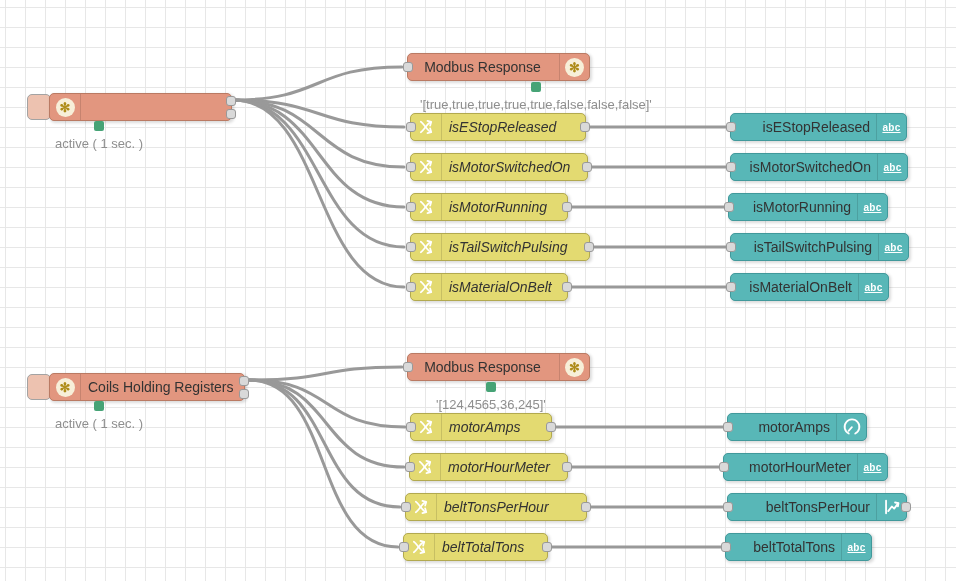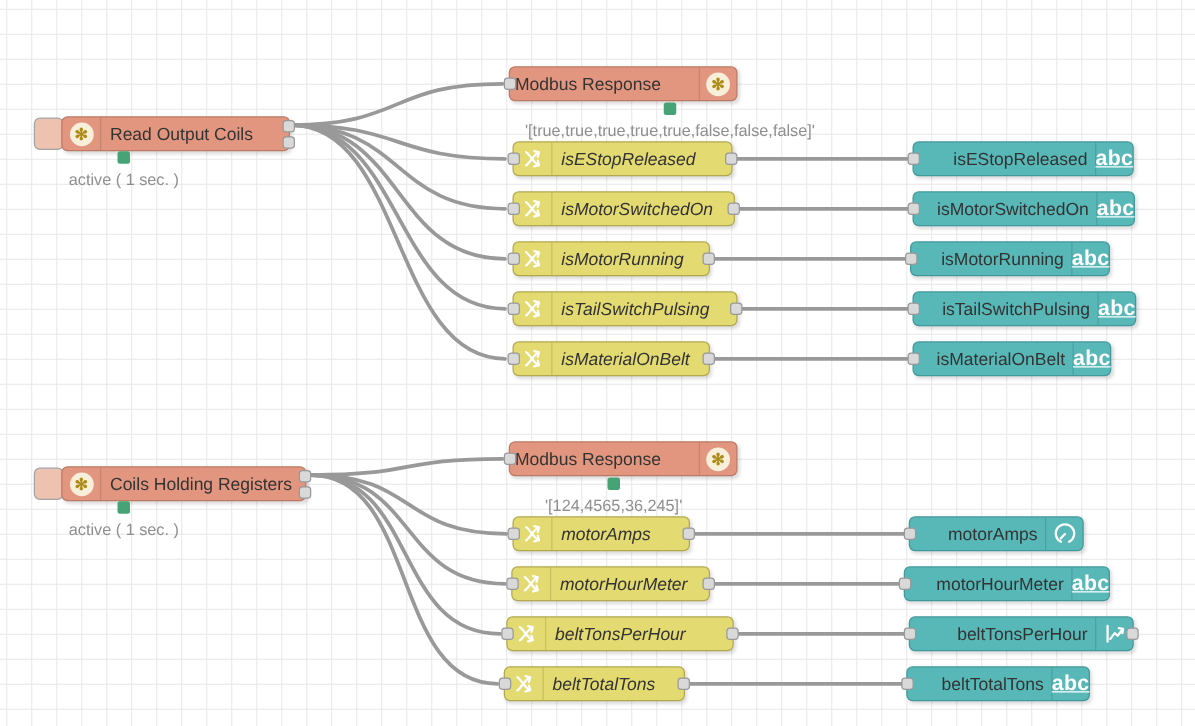--- a/index.html
+++ b/index.html
@@ -20,21 +20,21 @@
     border:1px solid #888;border-radius:5px;
     font-size:14px;color:var(--label,#333);
     box-shadow:1.5px 1.5px 3px rgba(0,0,0,.14);
   }
   .salmon{background:var(--node-salmon,#E2967F);border-color:var(--node-salmon-border,#BA7A63);}
   .yellow{background:var(--node-yellow,#E3DA71);border-color:var(--node-yellow-border,#B2A94F);}
   .teal{background:var(--node-teal,#58B7B7);border-color:var(--node-teal-border,#41999B);}
   .label{position:absolute;top:0;line-height:26px;white-space:nowrap;}
   .label.lpad{left:38px;right:4px;text-align:left;}
   .label.rpad{left:4px;right:36px;text-align:right;}
-  .label.cent{left:4px;right:36px;text-align:left;}
+  .label.cent{left:4px;right:36px;text-align:center;}
   .italic{font-style:italic;}
   .icon-area{position:absolute;top:0;bottom:0;width:30px;display:flex;align-items:center;justify-content:center;}
   .icon-area.left{left:0;border-right:1px solid rgba(0,0,0,.12);}
   .icon-area.right{right:0;border-left:1px solid rgba(0,0,0,.12);width:29px;}
   .port{
     position:absolute;width:10px;height:10px;box-sizing:border-box;z-index:3;
     background:var(--port-fill,#D9D9D9);border:1px solid var(--port-border,#999);border-radius:3px;
   }
   .port.in{left:-5px;top:8px;}
   .port.out{right:-5px;top:8px;}
@@ -45,21 +45,21 @@
     background:var(--button-fill,#EDC2B0);border:1px solid #a3a3a3;border-radius:5px;
   }
   .flower{
     display:block;width:19px;height:19px;border-radius:50%;
     background:var(--icon-circle-bg,#F7EFD9);color:var(--icon-asterisk,#AD8B17);
     font-size:13px;line-height:19px;text-align:center;font-weight:bold;
   }
   .status{position:absolute;display:flex;align-items:center;gap:5px;z-index:2;
     font-size:13px;line-height:15px;color:var(--status-text,#8F8F8F);white-space:nowrap;flex-direction:column;}
   .status-dot{width:10px;height:10px;border-radius:2px;background:var(--status-green,#46A376);flex:0 0 auto;}
-  .abc{font-weight:bold;font-size:17px;letter-spacing:.3px;text-decoration:underline;color:#fff;}
+  .abc{font-weight:bold;font-size:10px;letter-spacing:.3px;text-decoration:underline;color:#fff;}
   .nicon{display:block;}
   .nicon path{stroke:#fff;stroke-width:2;fill:none;stroke-linecap:round;stroke-linejoin:round;}
 </style>
 </head>
 <body>
 
 <div class="canvas">
 
   <svg class="wires" width="956" height="581">
 
@@ -86,21 +86,20 @@
     <path d="M570 467 L721 467"></path>
     <path d="M589 507 L725 507"></path>
     <path d="M550 547 L723 547"></path>
   </svg>
 
   <div class="inject-btn" style="left:27px;top:94px"></div>
   <div class="node salmon" style="left:49px;top:93px;width:183px">
     <span class="icon-area left">
         <span class="flower">✻</span>
       </span>
-    <span class="label lpad">Read Output Coils</span>
     <span class="port o1"></span>
     <span class="port o2"></span>
   </div>
   <div class="status" style="left:55px;top:121px">
     <span class="status-dot"></span>
     <span>active ( 1 sec. )</span>
   </div>
 
   <div class="node salmon" style="left:407px;top:53px;width:183px">
     <span class="port in"></span>

